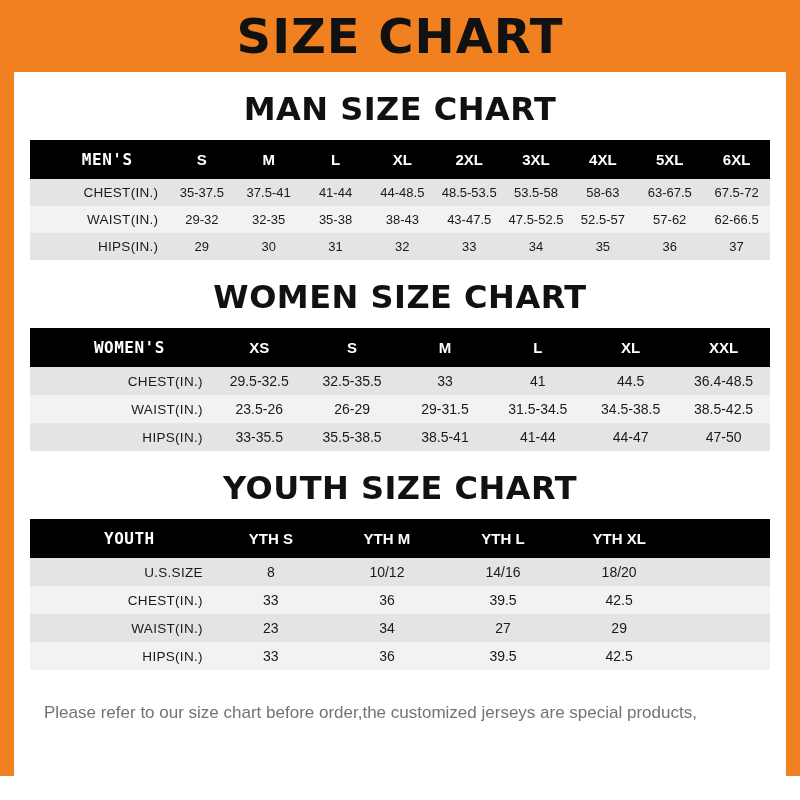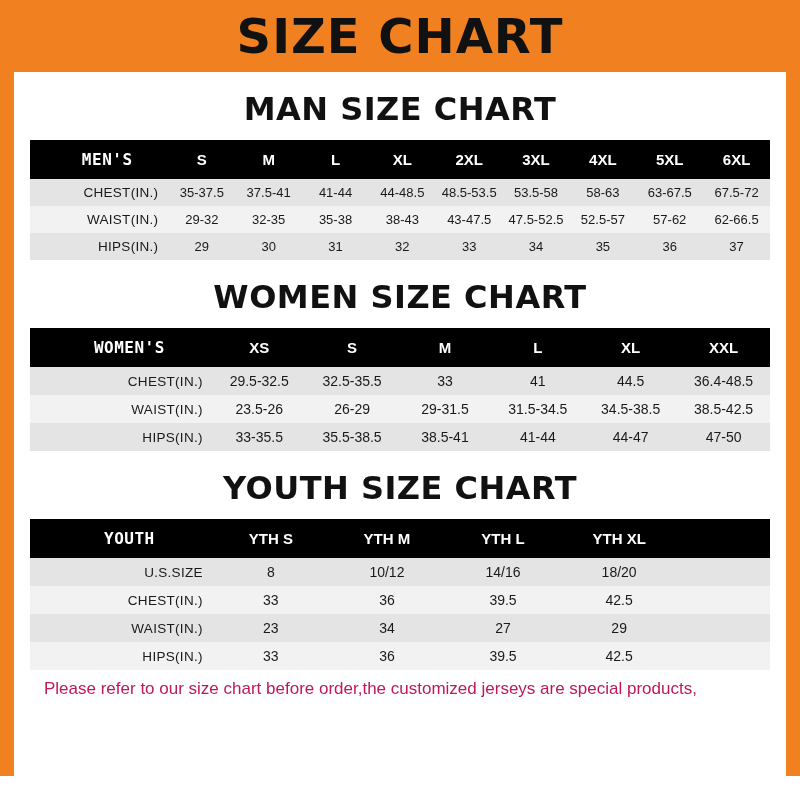--- a/index.html
+++ b/index.html
@@ -90,23 +90,23 @@
     font-size: 13.5px;
     letter-spacing: 0.3px;
     color: #1a1a1a;
   }
   .women thead th.head-label { font-size: 16px; }
   .youth thead th.head-label { font-size: 16px; }
   .women thead th { font-size: 16px; }
   .youth thead th { font-size: 16px; }
   .women tbody td, .youth tbody td { font-size: 14px; }
   .footer-note {
-    margin-top: 8px;
+    margin-top: 32px;
     padding: 0 10px 0 14px;
-    color: #be185d;
+    color: #737373;
     font-size: 17px;
     line-height: 1.35;
     font-family: "Liberation Sans", sans-serif;
   }
   .footer-note div { white-space: nowrap; }
 </style>
 </head>
 <body>
 
 <div class="page">

